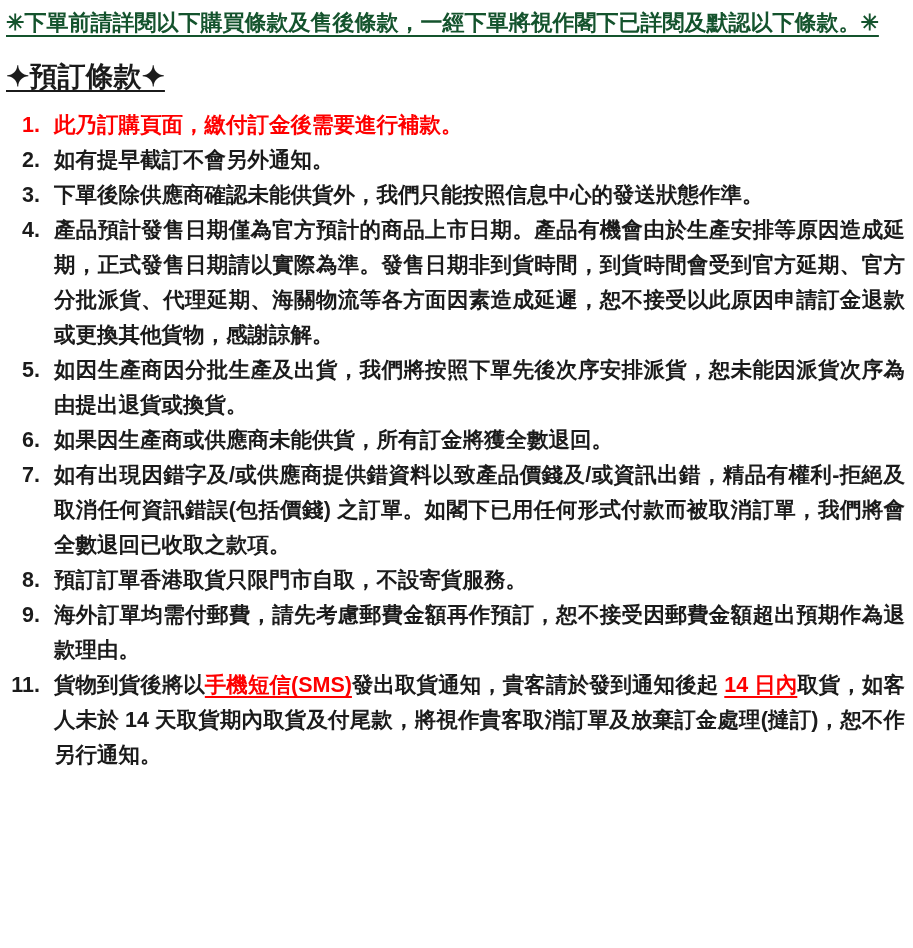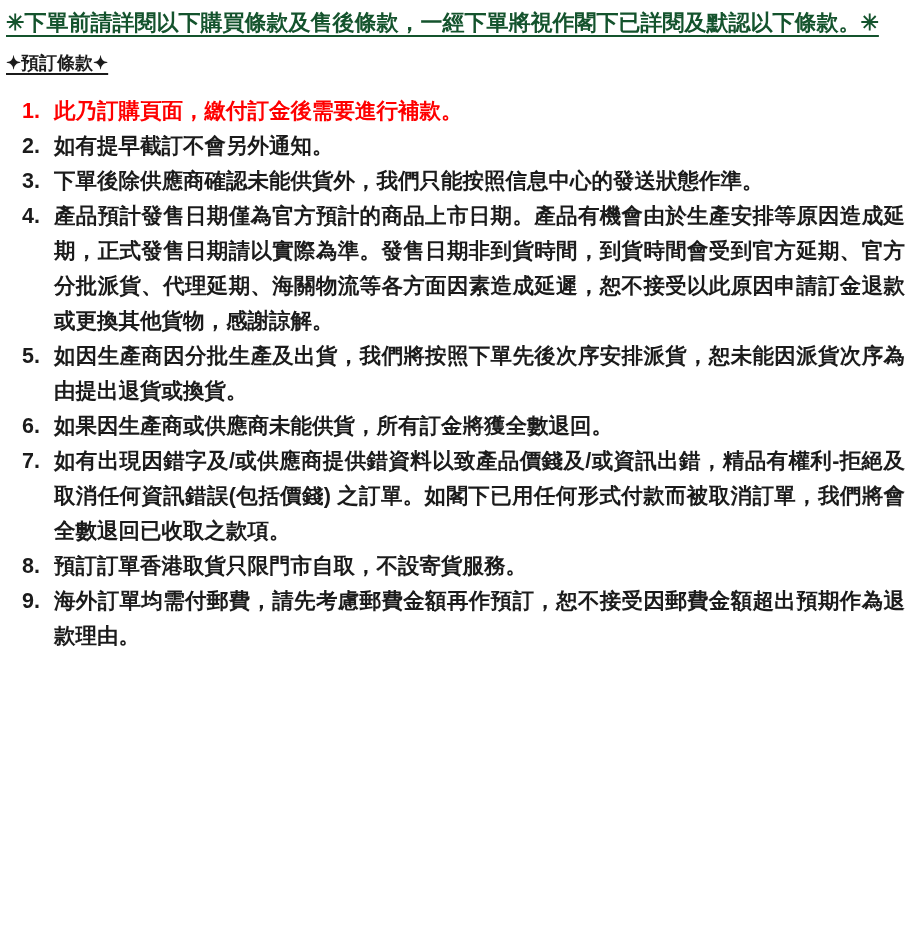--- a/index.html
+++ b/index.html
@@ -20,23 +20,23 @@
   .top-notice {
     color: #14532d;
     font-size: 22px;
     line-height: 30px;
     text-decoration: underline;
     text-decoration-thickness: 2px;
     text-underline-offset: 5px;
   }
   .section-title {
     display: inline-block;
-    margin-top: 12px;
+    margin-top: 26px;
     color: #1b1b1b;
-    font-size: 18px;
+    font-size: 28px;
     line-height: 26px;
     text-decoration: underline;
     text-decoration-thickness: 2px;
     text-underline-offset: 4px;
   }
   .terms {
     margin-top: 18px;
     font-size: 21.5px;
     line-height: 35px;
   }
@@ -103,15 +103,19 @@
         <span class="term-text"><span class="">如有出現因錯字及/或供應商提供錯資料以致產品價錢及/或資訊出錯，精品有權利-拒絕及取消任何資訊錯誤(包括價錢) 之訂單。如閣下已用任何形式付款而被取消訂單，我們將會全數退回已收取之款項。</span></span>
       </div>
       <div class="term-row">
         <span class="term-num">8.</span>
         <span class="term-text"><span class="">預訂訂單香港取貨只限門市自取，不設寄貨服務。</span></span>
       </div>
       <div class="term-row">
         <span class="term-num">9.</span>
         <span class="term-text"><span class="">海外訂單均需付郵費，請先考慮郵費金額再作預訂，恕不接受因郵費金額超出預期作為退款理由。</span></span>
       </div>
+      <div class="term-row">
+        <span class="term-num">11.</span>
+        <span class="term-text"><span class="">貨物到貨後將以</span><span class="seg-red-underline">手機短信(SMS)</span><span class="">發出取貨通知，貴客請於發到通知後起 </span><span class="seg-red-underline">14 日內</span><span class="">取貨，如客人未於 14 天取貨期內取貨及付尾款，將視作貴客取消訂單及放棄訂金處理(撻訂)，恕不作另行通知。</span></span>
+      </div>
     </div>
 
 </div>
 
 </body></html>

